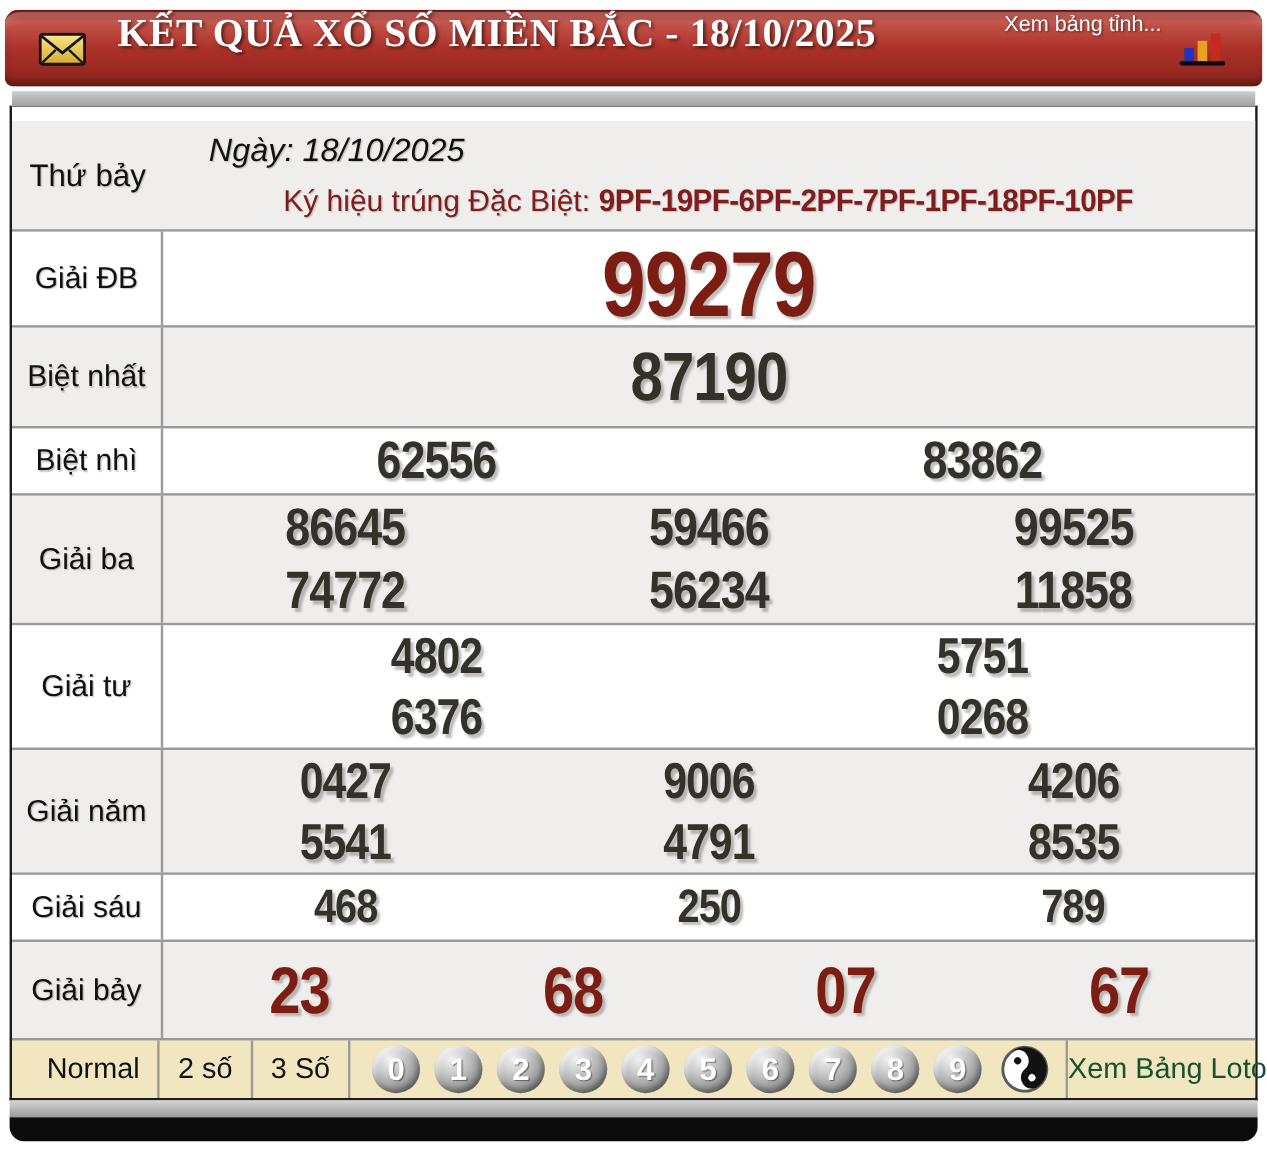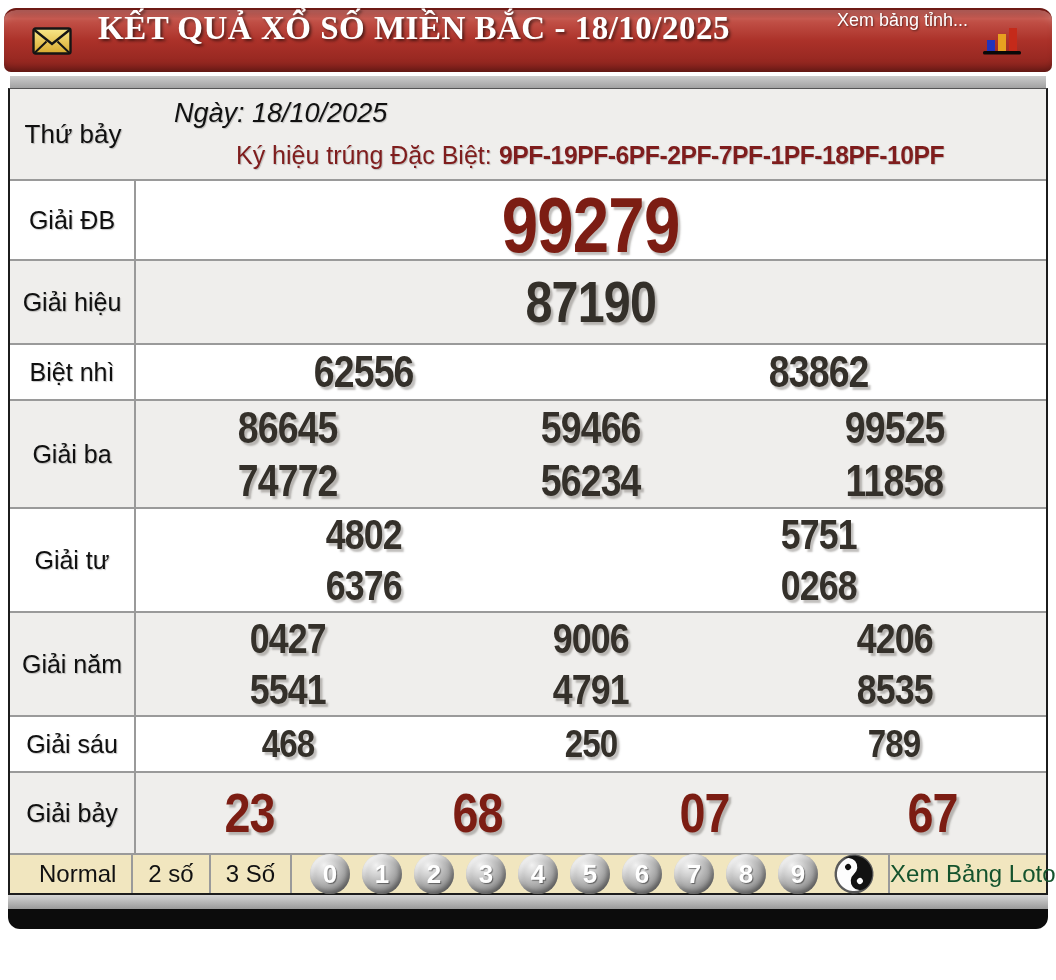--- a/index.html
+++ b/index.html
@@ -66,21 +66,21 @@
     text-shadow:3px 3px 2px rgba(90,85,78,.38);
   }
   .n-db{font-size:77px;color:var(--red-dark);}
   .n-1{font-size:57px;}
   .n-2{font-size:44px;}
   .n-3{font-size:44px;}
   .n-45{font-size:42px;}
   .n-6{font-size:39px;}
   .n-7{font-size:55px;color:var(--red-dark);}
 
-  .r-info{height:90px;}
+  .r-info{height:90px;margin-top:12px;}
   .r-db{height:80px;}
   .r-1{height:84px;}
   .r-2{height:56px;}
   .r-3{height:108px;}
   .r-4{height:104px;}
   .r-5{height:104px;}
   .r-6{height:56px;}
   .r-7{height:82px;}
 
   
@@ -88,21 +88,21 @@
   .info-content{flex:1;padding-top:9px;}
   .date-line{font-style:italic;font-size:27px;color:#111;
     padding-left:38px;text-shadow:1px 1px 1px rgba(0,0,0,.2);}
   .symbol-line{font-size:25px;color:#7f1d1d;padding-left:100px;margin-top:11px;
     text-shadow:1px 1px 1px rgba(0,0,0,.2);white-space:nowrap;}
   .symbol-line b{font-size:26px;letter-spacing:-.5px;display:inline-block;
     transform:scaleX(.95);transform-origin:left;}
 
   
   .toolbar{
-    height:40px;border-top:2px solid var(--border-gray);
+    height:50px;border-top:2px solid var(--border-gray);
     background:var(--footer-bg);
     display:flex;align-items:center;padding:0 8px 0 14px;
   }
   .vdiv{width:2px;align-self:stretch;background:#9a9a9a;flex:0 0 2px;}
   .mode{font-size:24px;color:#111;padding:0 15px;cursor:pointer;white-space:nowrap;}
   .digits{display:flex;align-items:center;gap:12px;margin:0 14px 0 18px;}
   .digit-btn{
     width:40px;height:40px;border-radius:50%;cursor:pointer;
     background:radial-gradient(circle at 35% 28%, #f2f2f2 0%, #cfcfcf 28%, #9c9c9c 62%, #787878 100%);
     box-shadow:inset -2px -3px 4px rgba(0,0,0,.35), inset 2px 3px 4px rgba(255,255,255,.65);
@@ -166,21 +166,21 @@
       <div class="pcontent">
           <div class="pline">
         <div class="pcell">
               <span class="num n-db">99279</span>
             </div>
       </div>
         </div>
     </div>
 
     <div class="prow alt r-1">
-      <div class="plabel">Giải hiệu</div>
+      <div class="plabel">Biệt nhất</div>
       <div class="pcontent">
           <div class="pline">
         <div class="pcell">
               <span class="num n-1">87190</span>
             </div>
       </div>
         </div>
     </div>
 
     <div class="prow r-2">

